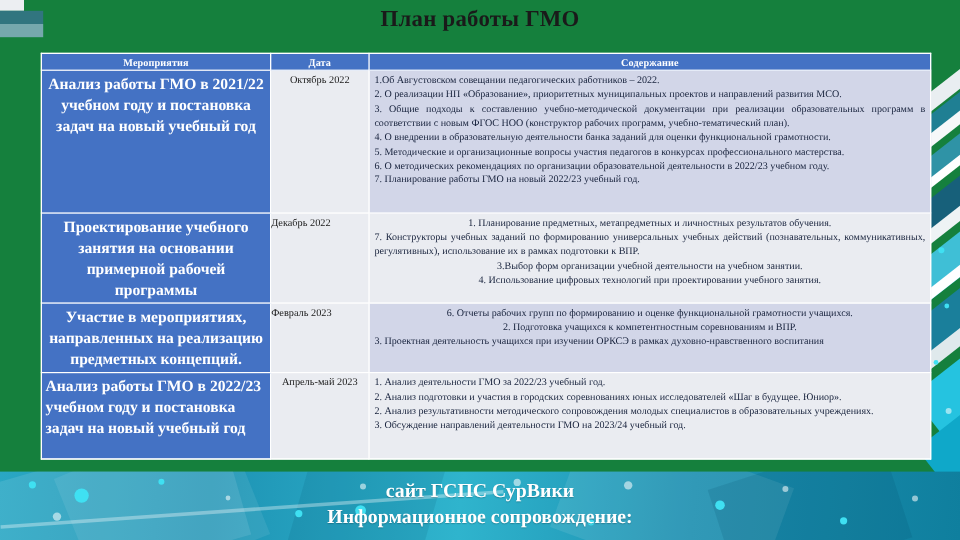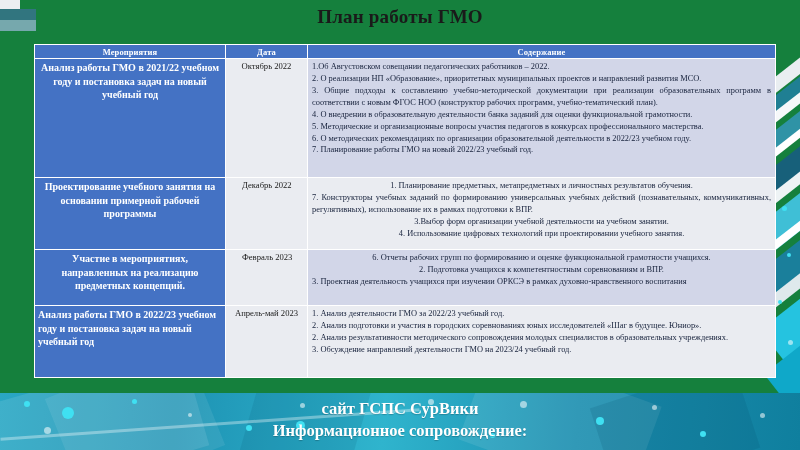--- a/index.html
+++ b/index.html
@@ -81,36 +81,36 @@
     height: 14px;
     padding: 1px 2px;
     border: 1px solid #ffffff;
     letter-spacing: .1px;
   }
   
   td.ev {
     background: #4472c4;
     color: #ffffff;
     font-weight: bold;
-    font-size: 10px;
+    font-size: 13px;
     line-height: 1.35;
     text-align: center;
     padding: 3px 6px;
   }
   td.ev.left { text-align: left; padding-left: 3px; }
   
   td.dt {
     background: #eaecf1;
     color: #1a1a1a;
     font-size: 8.6px;
     line-height: 1.35;
     text-align: center;
     padding-top: 3px;
   }
-  td.dt.lft { text-align: left; padding-left: 16px; }
+  td.dt.lft { text-align: left; padding-left: 0; }
   
   td.ct {
     background: #d2d6e8;
     color: #16213b;
     font-size: 8.4px;
     line-height: 1.42;
     padding: 3px 7px 4px 7px;
   }
   td.ct.pale { background: #eaecf1; }
   td.ct p { margin: 0; }

